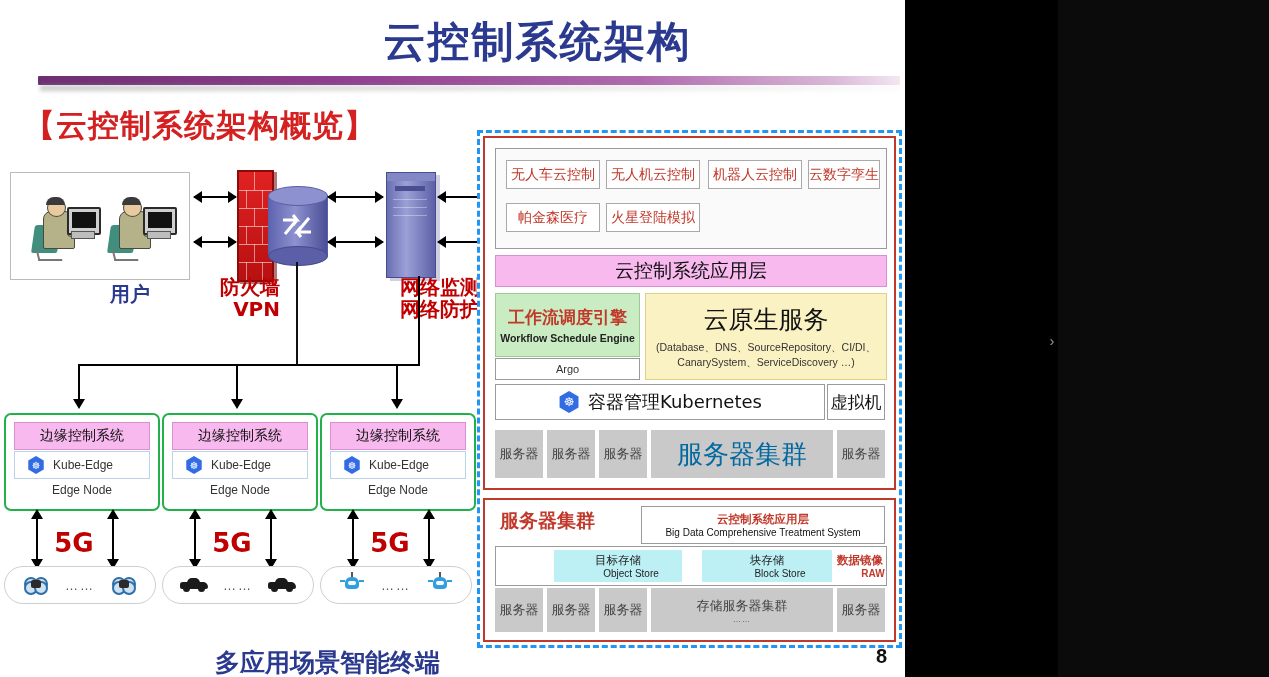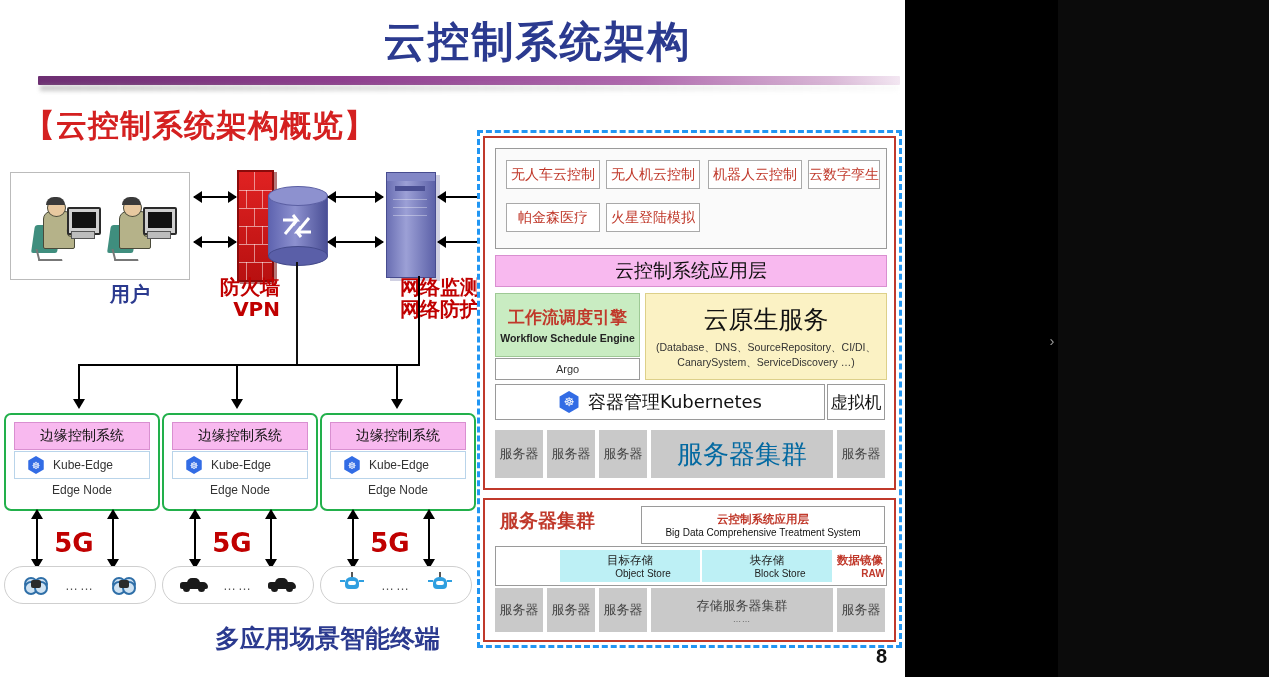--- a/index.html
+++ b/index.html
@@ -21,21 +21,21 @@
   .page-num{position:absolute;left:876px;top:645px;font-size:20px;color:#111;font-weight:bold;}
 
   
   .users-box{position:absolute;left:10px;top:172px;width:178px;height:106px;border:1px solid #bbb;background:#fff;}
   .lbl{position:absolute;text-align:right;font-weight:bold;line-height:1.12;
        font-family:"DejaVu Sans","Liberation Sans",sans-serif;}
   .lbl-user{left:50px;top:283px;width:100px;font-size:20px;color:#2b3a8f;}
   .lbl-fw{left:184px;top:276px;width:96px;font-size:20px;color:#c00000;}
   .lbl-net{left:350px;top:276px;width:130px;font-size:20px;color:#c00000;}
   .lbl-p2p{left:140px;top:358px;width:230px;font-size:23px;color:#18a05a;}
-  .lbl-terminal{left:60px;top:625px;width:380px;font-size:25px;color:#2b3a8f;}
+  .lbl-terminal{left:60px;top:649px;width:380px;font-size:25px;color:#2b3a8f;}
 
   
   .person{position:absolute;width:74px;height:66px;}
   .p-chair{position:absolute;left:6px;top:30px;width:26px;height:28px;background:#3f8e7e;
            border-radius:3px 8px 2px 2px;transform:skewX(-8deg);}
   .p-chairleg{position:absolute;left:10px;top:54px;width:22px;height:10px;border-left:2px solid #777;
            border-bottom:2px solid #777;transform:skewX(14deg);}
   .p-body{position:absolute;left:16px;top:16px;width:30px;height:36px;background:#b5b289;
           border:1px solid #4a4a3a;border-radius:8px 10px 2px 2px;}
   .p-head{position:absolute;left:20px;top:4px;width:17px;height:16px;background:#e8c9a0;
@@ -433,21 +433,21 @@
       <div class="srv" style="left:342px;width:48px;">服务器</div>
     </div>
 
     <div class="storetitle">服务器集群</div>
     <div class="bigdata">
       <div class="cn">云控制系统应用层</div>
       <div class="en">Big Data Comprehensive Treatment System</div>
     </div>
 
     <div class="storerow">
-      <div class="scell" style="left:64px;width:140px;">
+      <div class="scell" style="left:58px;width:128px;">
         <div class="cn">目标存储</div>
         <div class="en">Object Store</div>
       </div>
       <div class="scell" style="left:206px;width:130px;">
         <div class="cn">块存储</div>
         <div class="en">Block Store</div>
       </div>
       <div class="scell plain" style="left:340px;width:48px;">
         <div class="cn">数据镜像</div>
         <div class="en">RAW</div>

